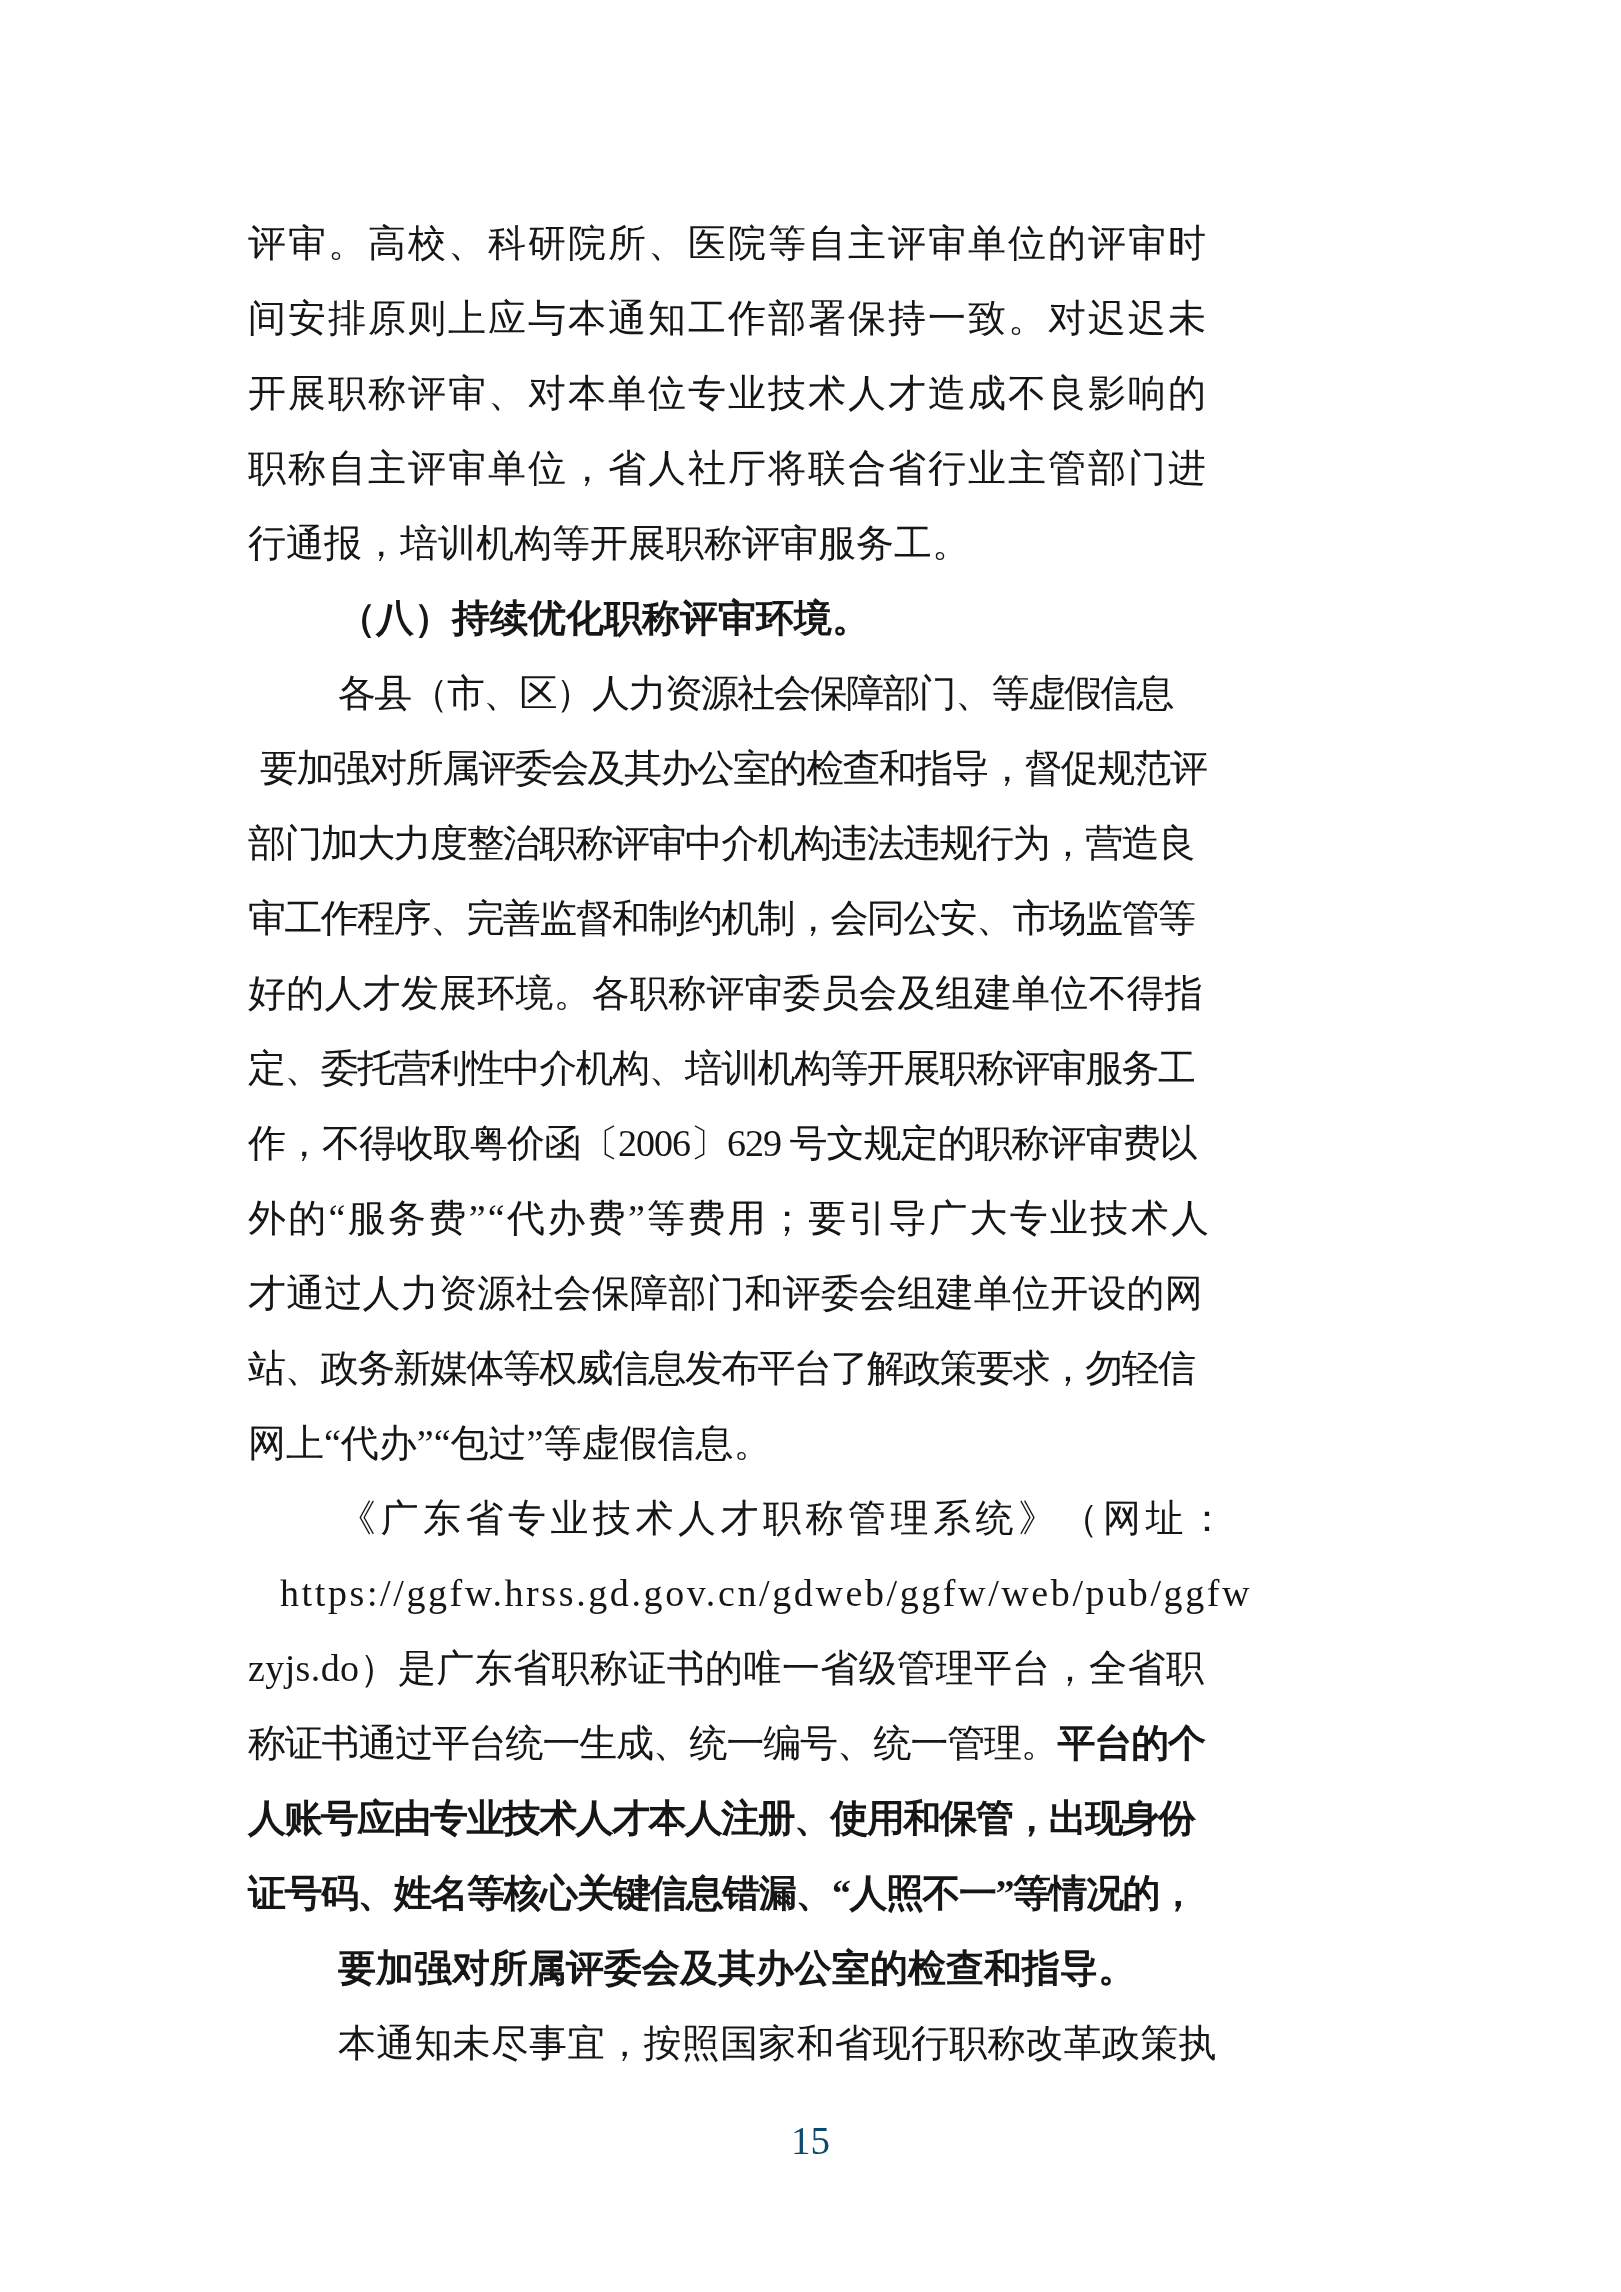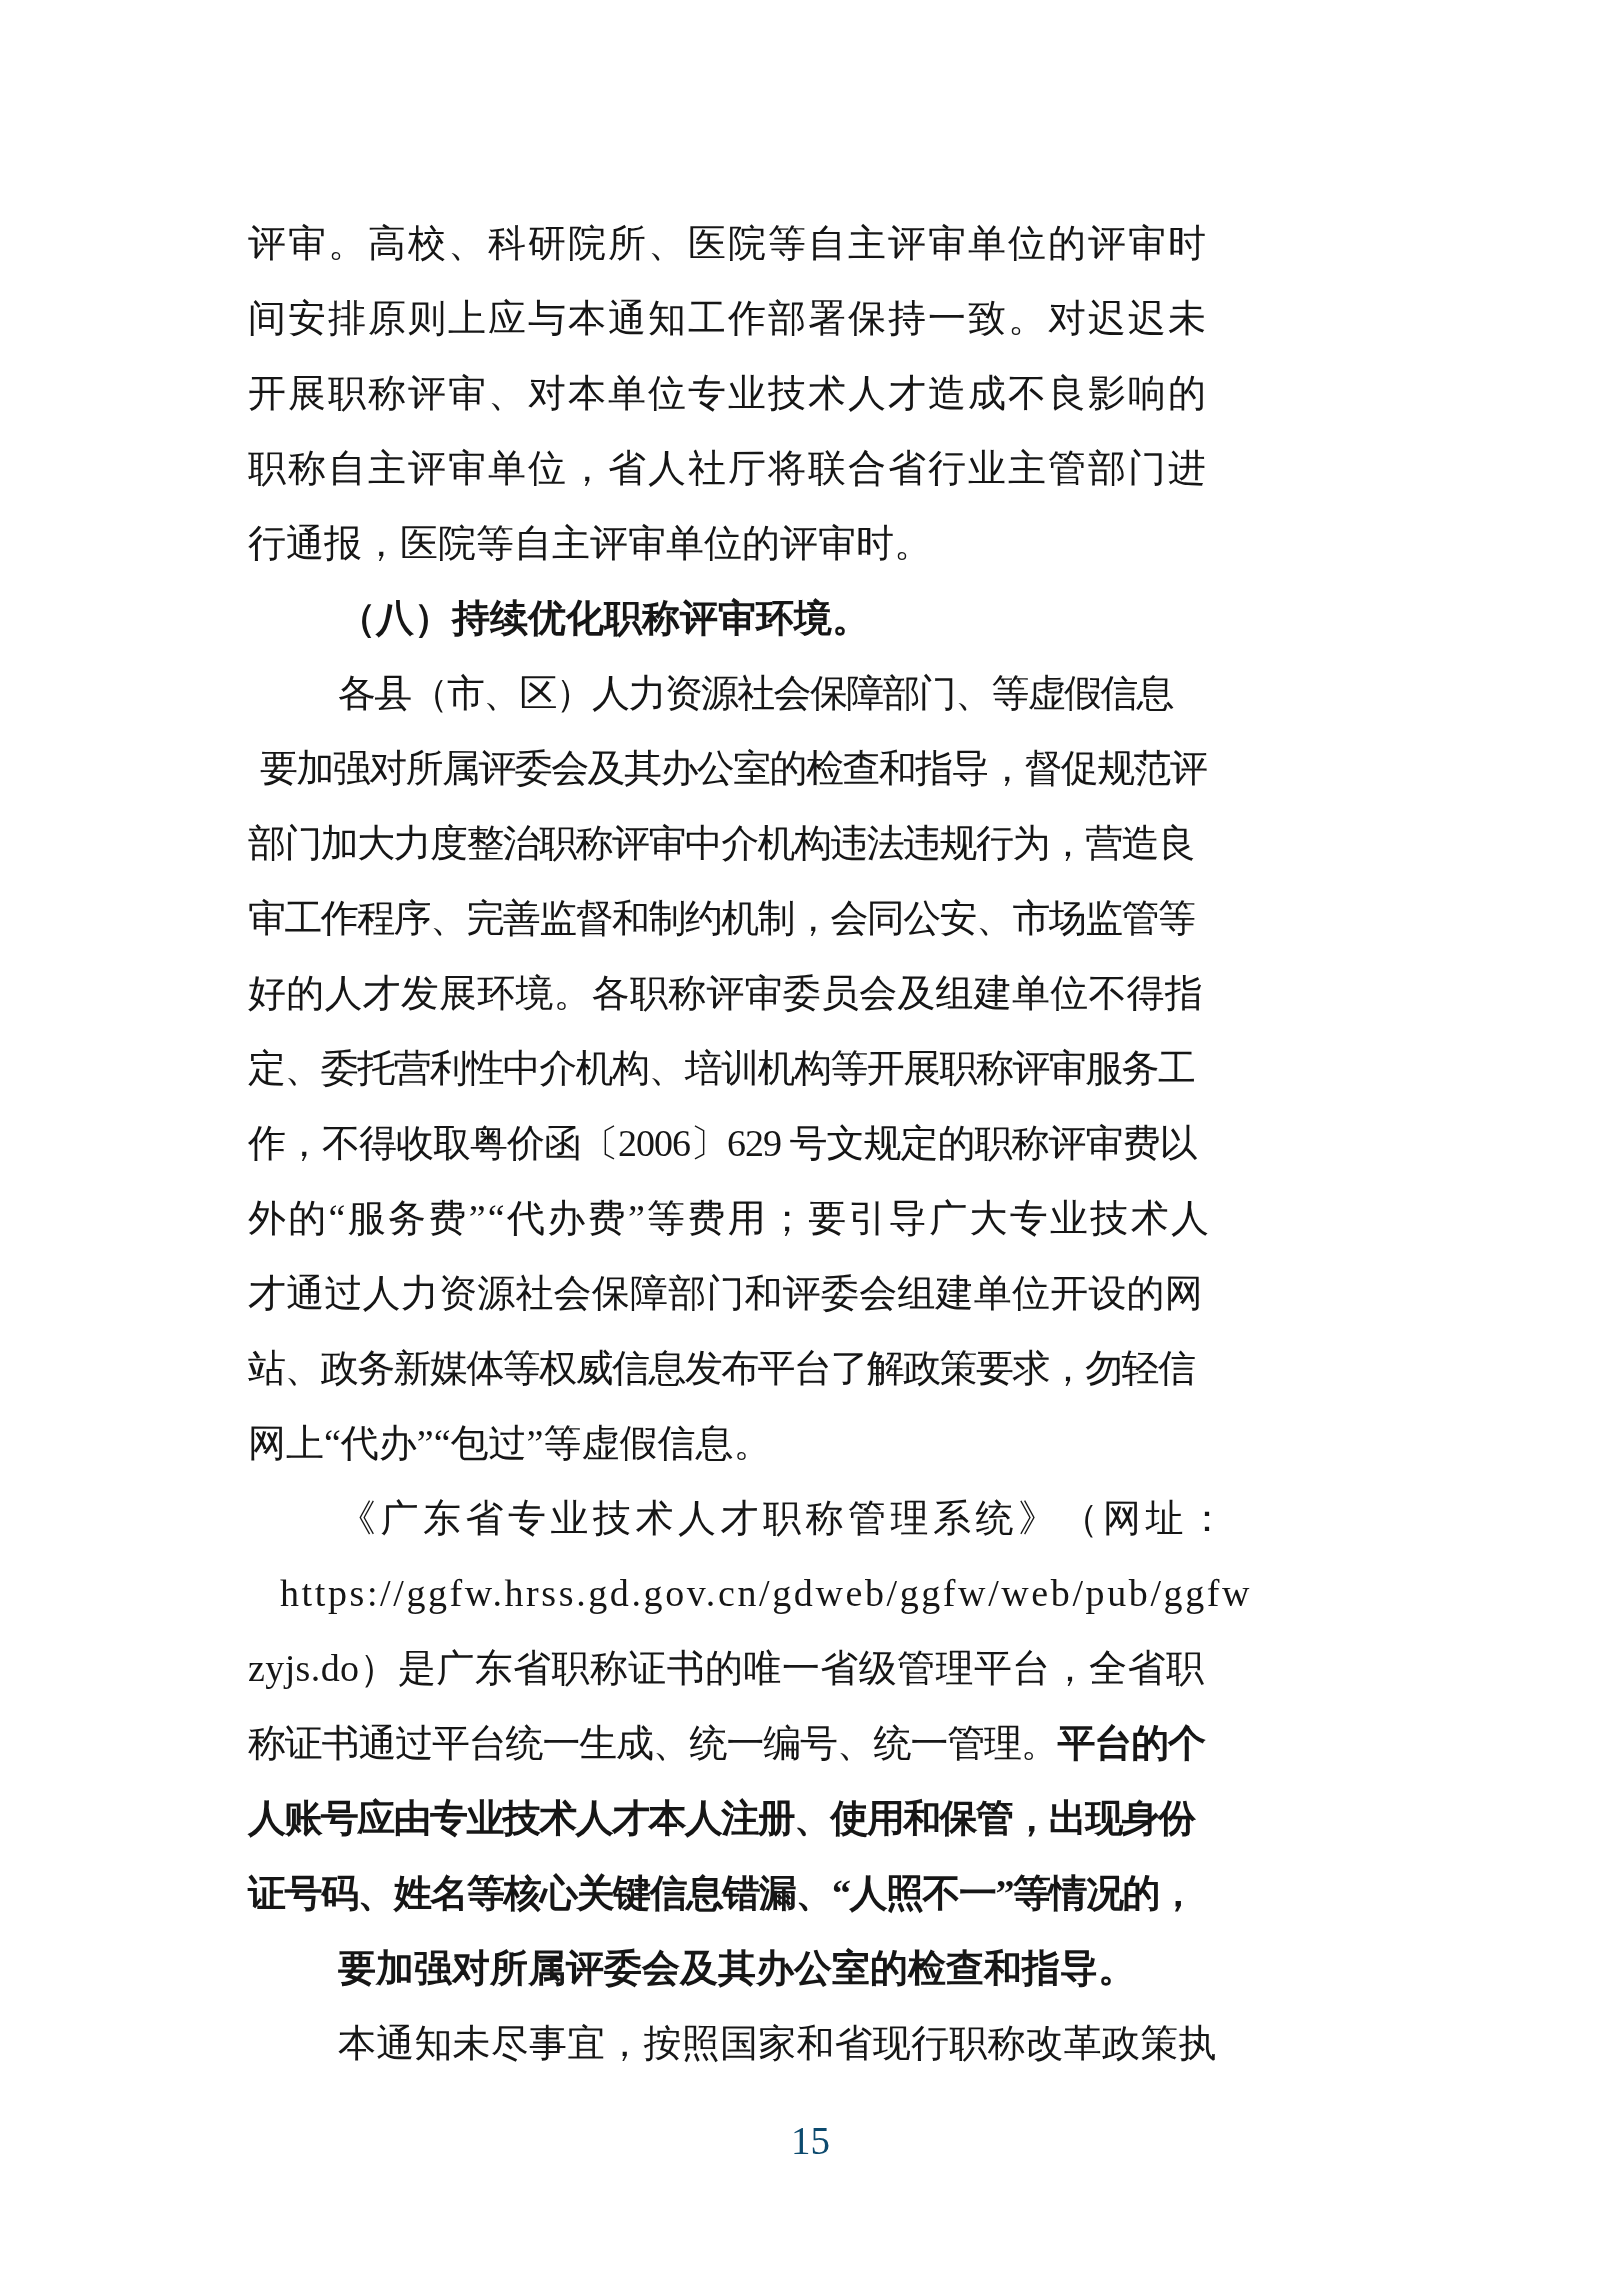--- a/index.html
+++ b/index.html
@@ -40,21 +40,21 @@
   }
 </style>
 </head>
 <body>
 
 <div class="content">
   <div class="line fit" style="letter-spacing: 2px;">评审。高校、科研院所、医院等自主评审单位的评审时</div>
   <div class="line fit" style="letter-spacing: 2px;">间安排原则上应与本通知工作部署保持一致。对迟迟未</div>
   <div class="line fit" style="letter-spacing: 2px;">开展职称评审、对本单位专业技术人才造成不良影响的</div>
   <div class="line fit" style="letter-spacing: 2px;">职称自主评审单位，省人社厅将联合省行业主管部门进</div>
-  <div class="line">行通报，医院等自主评审单位的评审时。</div>
+  <div class="line">行通报，培训机构等开展职称评审服务工。</div>
   <div class="line heading indent">（八）持续优化职称评审环境。</div>
   <div class="line fit indent" style="letter-spacing: -1.7px;">各县（市、区）人力资源社会保障部门、等虚假信息</div>
   <div class="line fit" style="letter-spacing: -1.6px; margin-left: 12px;">要加强对所属评委会及其办公室的检查和指导，督促规范评</div>
   <div class="line fit" style="letter-spacing: -1.6px;">部门加大力度整治职称评审中介机构违法违规行为，营造良</div>
   <div class="line fit" style="letter-spacing: -1.6px;">审工作程序、完善监督和制约机制，会同公安、市场监管等</div>
   <div class="line fit" style="letter-spacing: 0.2px;">好的人才发展环境。各职称评审委员会及组建单位不得指</div>
   <div class="line fit" style="letter-spacing: -1.6px;">定、委托营利性中介机构、培训机构等开展职称评审服务工</div>
   <div class="line fit" style="letter-spacing: -1px;">作，不得收取粤价函〔2006〕629 号文规定的职称评审费以</div>
   <div class="line fit" style="letter-spacing: 2.3px;">外的“服务费”“代办费”等费用；要引导广大专业技术人</div>
   <div class="line fit" style="letter-spacing: 0.2px;">才通过人力资源社会保障部门和评委会组建单位开设的网</div>

